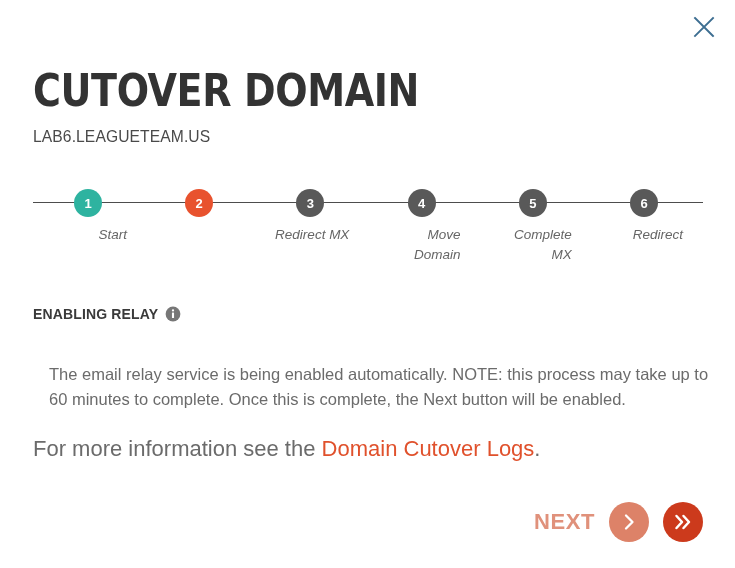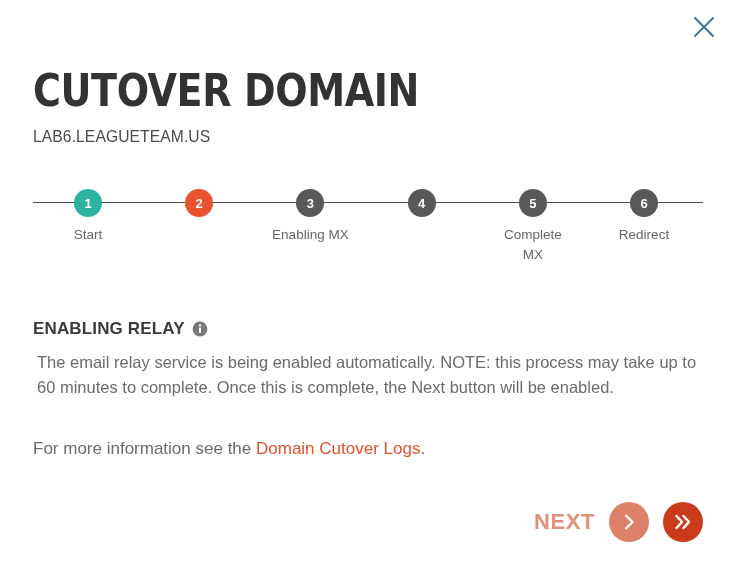--- a/index.html
+++ b/index.html
@@ -109,33 +109,34 @@
     font-weight: 700;
     font-family: "Liberation Sans", sans-serif;
     line-height: 1;
     position: relative;
     z-index: 2;
   }
   .step-label {
     margin-top: 8px;
     font-size: 13.5px;
     color: #666666;
-    text-align: center;
+    text-align: right;
     line-height: 1.45;
     width: 78px;
     font-family: "Liberation Sans", sans-serif;
+    font-style: italic;
   }
 
   
   .section-heading {
     position: absolute;
     left: 33px;
-    top: 320px;
-    margin: 0;
-    font-size: 17px;
+    top: 306px;
+    margin: 0;
+    font-size: 14px;
     font-weight: 700;
     color: #3a3a3a;
     letter-spacing: 0.15px;
     text-transform: uppercase;
     display: flex;
     align-items: center;
     gap: 7px;
     line-height: 1;
     font-family: "Liberation Sans", sans-serif;
   }
@@ -144,33 +145,33 @@
     height: 16px;
     display: inline-block;
     flex: 0 0 auto;
     cursor: pointer;
   }
   .body-text {
     position: absolute;
     left: 33px;
     top: 346px;
     width: 665px;
-    margin: 4px;
+    margin: 16px;
     font-size: 16.5px;
     line-height: 25px;
     color: #6b6b6b;
     font-family: "Liberation Sans", sans-serif;
   }
   .link-text {
     position: absolute;
     left: 33px;
     top: 436px;
     width: 665px;
     margin: 0;
-    font-size: 17px;
+    font-size: 22px;
     line-height: 25px;
     color: #6b6b6b;
     font-family: "Liberation Sans", sans-serif;
   }
   .link-text a {
     color: #e0512c;
     text-decoration: none;
     cursor: pointer;
   }
 
@@ -233,24 +234,25 @@
   <div class="stepper-line" style="background: rgb(77, 77, 77);"></div>
   <div class="step" id="step-0" style="left: 55px;">
     <div class="step-circle" style="background: rgb(46, 179, 160);">1</div>
     <div class="step-label">Start</div>
   </div>
   <div class="step" id="step-1" style="left: 166.2px;">
     <div class="step-circle" style="background: rgb(232, 82, 46);">2</div>
   </div>
   <div class="step" id="step-2" style="left: 277.4px;">
     <div class="step-circle" style="background: rgb(89, 89, 89);">3</div>
-    <div class="step-label">Enabling MX</div>
+    <div class="step-label">Redirect MX</div>
   </div>
   <div class="step" id="step-3" style="left: 388.6px;">
     <div class="step-circle" style="background: rgb(89, 89, 89);">4</div>
+    <div class="step-label">Move Domain</div>
   </div>
   <div class="step" id="step-4" style="left: 499.8px;">
     <div class="step-circle" style="background: rgb(89, 89, 89);">5</div>
     <div class="step-label">Complete MX</div>
   </div>
   <div class="step" id="step-5" style="left: 611px;">
     <div class="step-circle" style="background: rgb(89, 89, 89);">6</div>
     <div class="step-label">Redirect</div>
   </div>
 </div>

